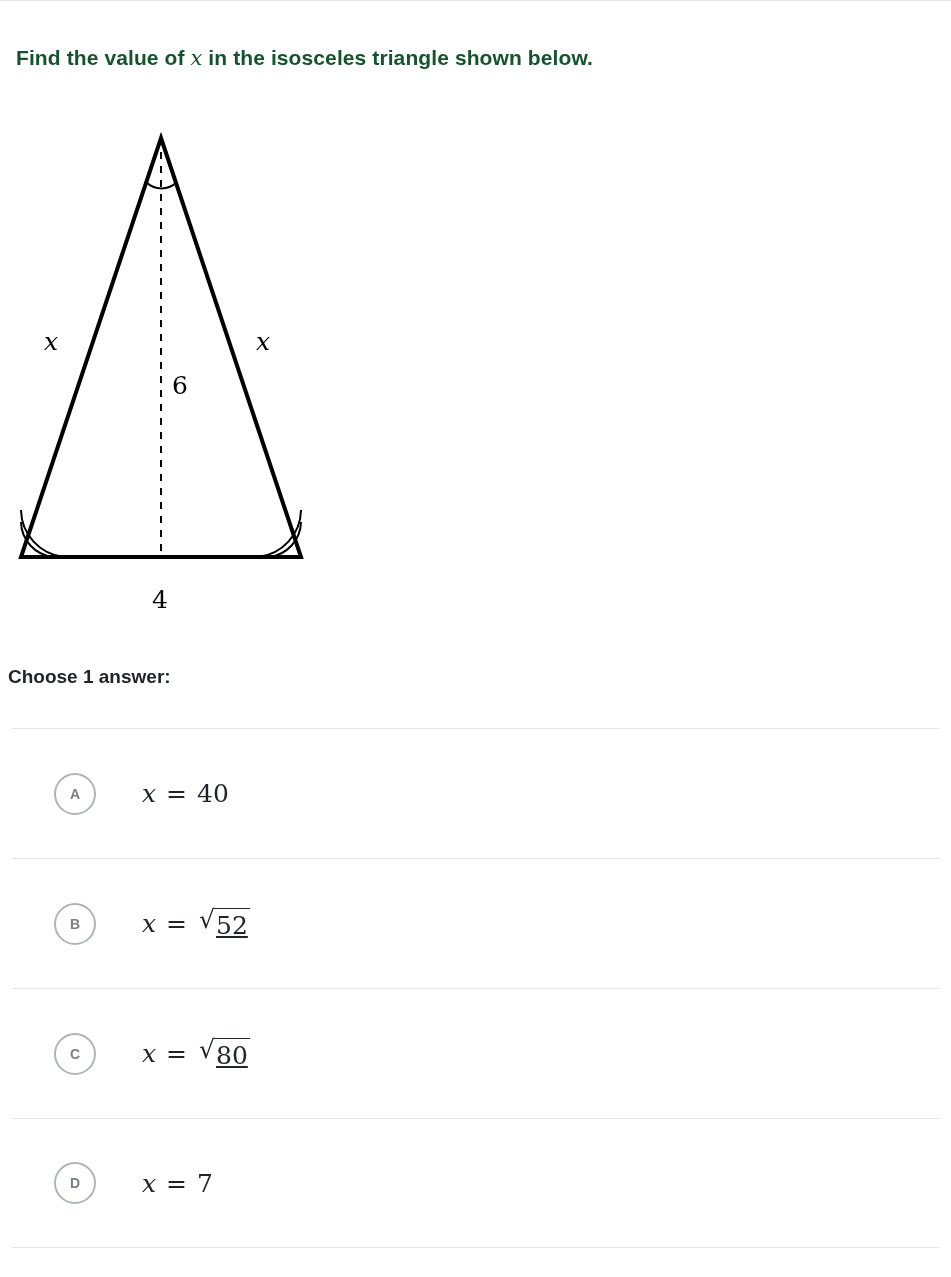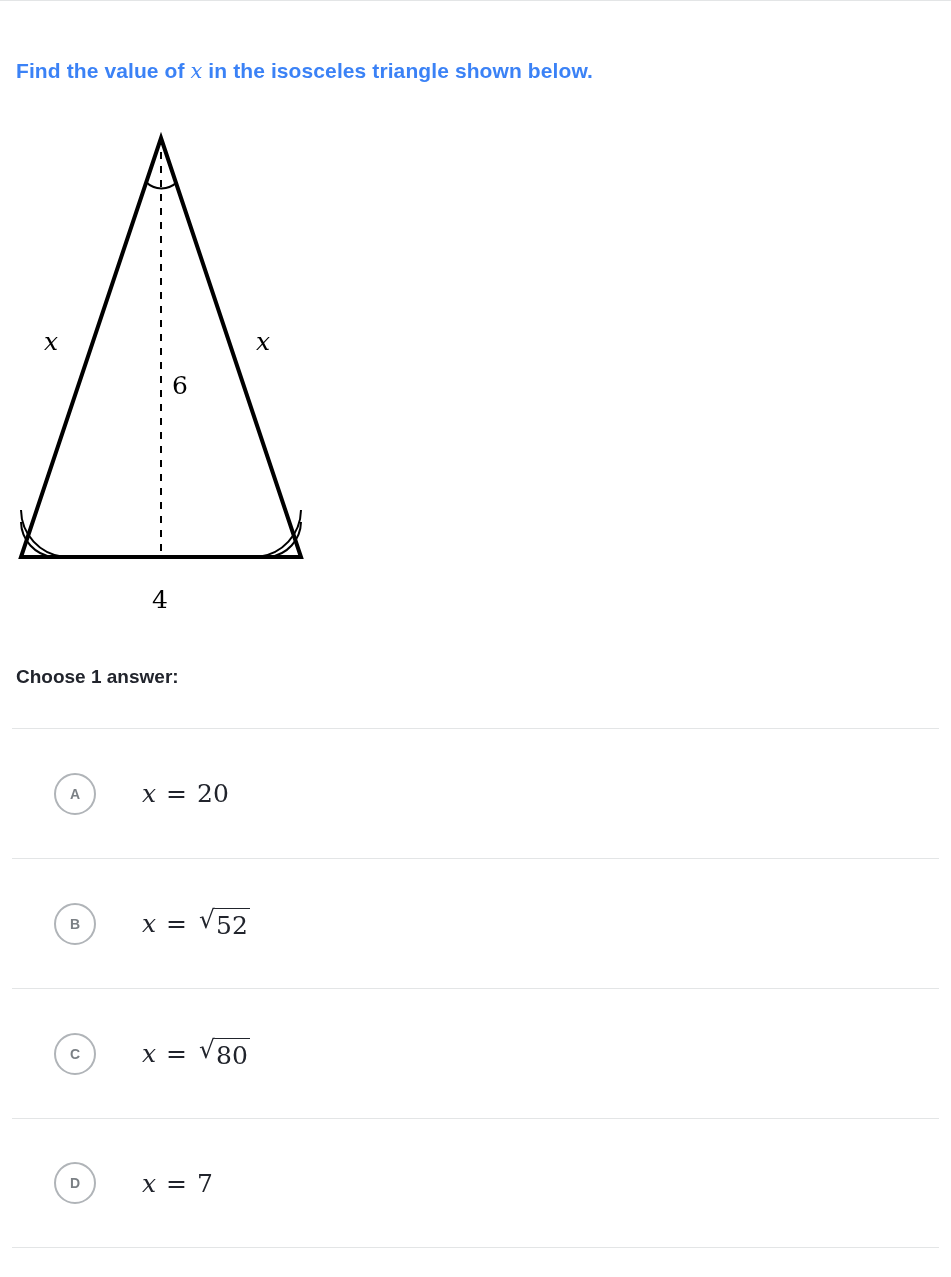--- a/index.html
+++ b/index.html
@@ -24,46 +24,46 @@
   .top-rule {
     position: absolute;
     top: 0;
     left: 0;
     width: 951px;
     height: 1px;
     background: #e3e5e6;
   }
   .prompt {
     position: absolute;
-    top: 59px;
+    top: 46px;
     left: 16px;
     font-size: 21px;
     font-weight: bold;
-    color: #3b82f6;
+    color: #14532d;
     letter-spacing: 0.1px;
   }
   .mathvar {
     font-family: "DejaVu Serif", serif;
     font-style: italic;
     font-weight: normal;
   }
   .figure {
     position: absolute;
     top: 120px;
     left: 0px;
     width: 420px;
     height: 500px;
   }
   .figure svg {
     display: block;
   }
   .choose-label {
     position: absolute;
     top: 666px;
-    left: 16px;
+    left: 8px;
     font-size: 19px;
     font-weight: bold;
     color: #21242c;
   }
   .choices {
     position: absolute;
     top: 728px;
     left: 12px;
     width: 927px;
   }
@@ -115,20 +115,21 @@
   .radical .sign {
     font-style: normal;
     font-size: 25px;
     line-height: 1;
   }
   .radical .under {
     border-top: 1.6px solid #21242c;
     padding: 2px 2px 0 1px;
     font-style: normal;
     margin-top: 1px;
+    text-decoration: underline;
   }
   .fig-label {
     font-family: "DejaVu Serif", serif;
     font-size: 25px;
     fill: #000000;
   }
   .fig-label-italic {
     font-family: "DejaVu Serif", serif;
     font-style: italic;
     font-size: 25px;
@@ -170,21 +171,21 @@
 
   <div class="choose-label">Choose 1 answer:</div>
 
   <div class="choices">
 
     <div class="choice-row">
       <div class="bubble">A</div>
       <div class="choice-text">
         <span class="var">x</span>
         <span class="eq">=</span>
-        <span>20</span>
+        <span>40</span>
       </div>
     </div>
 
     <div class="choice-row">
       <div class="bubble">B</div>
       <div class="choice-text">
         <span class="var">x</span>
         <span class="eq">=</span>
         <span class="radical">
           <span class="sign">√</span>

